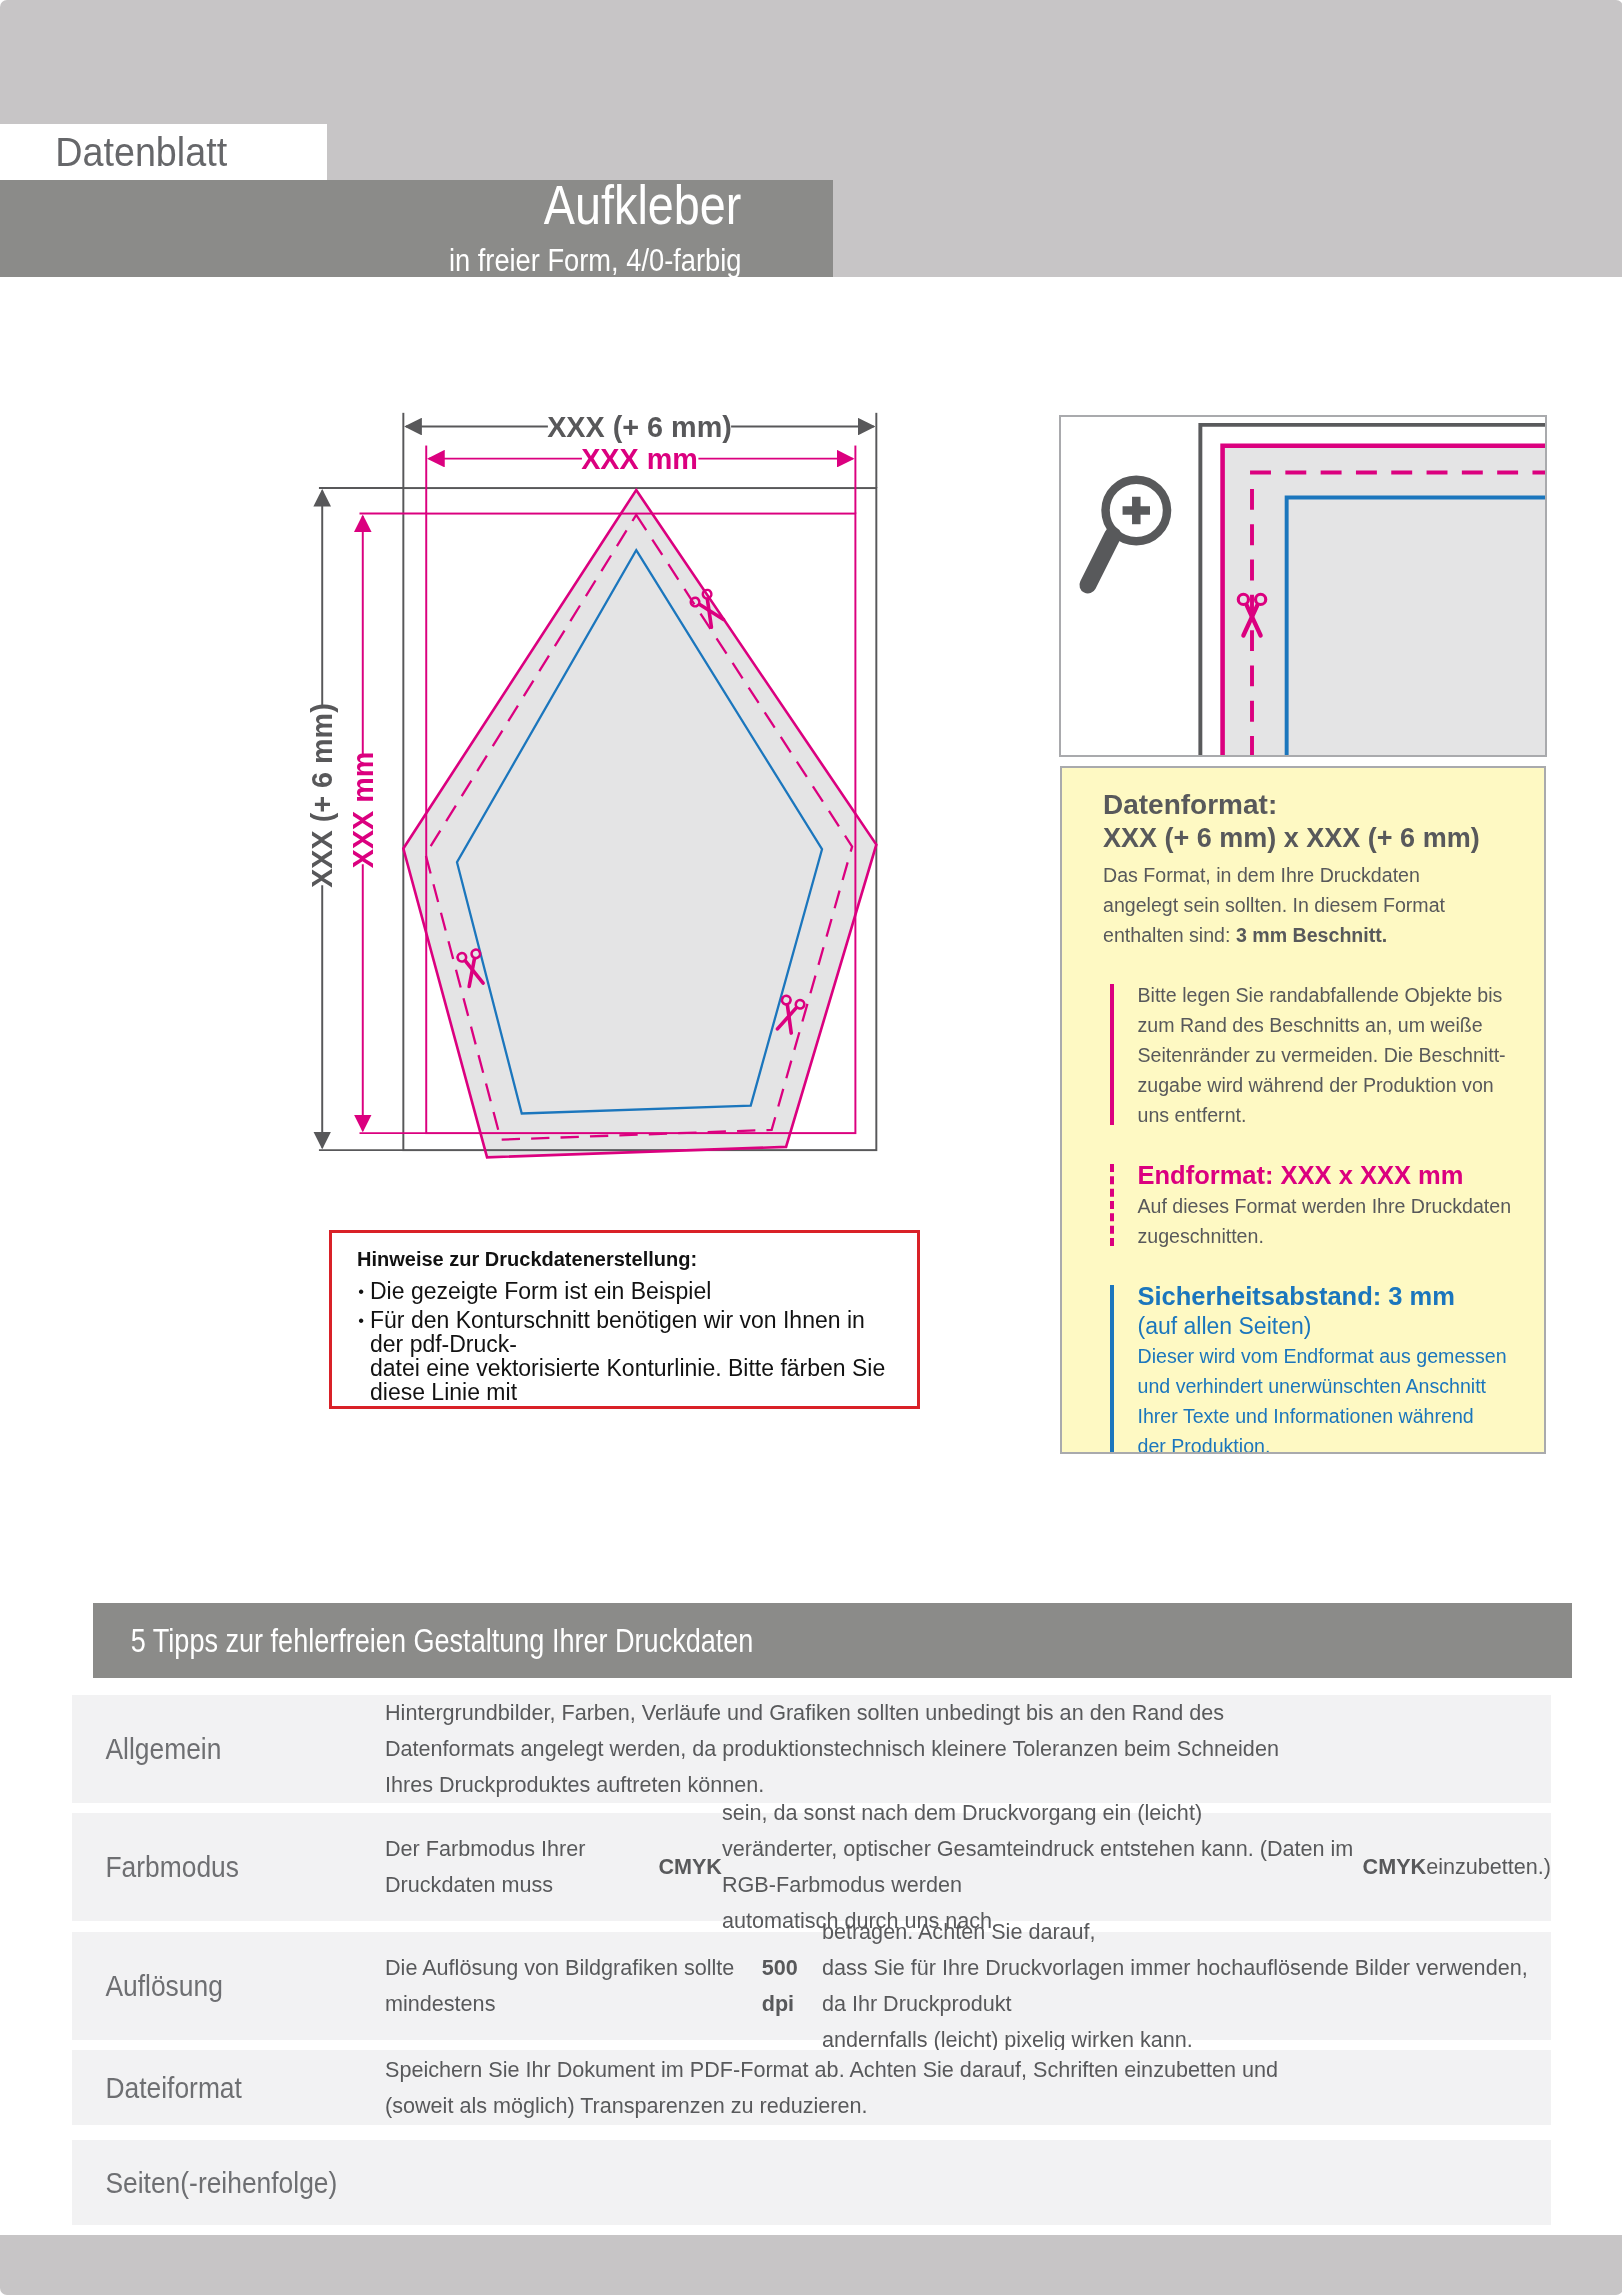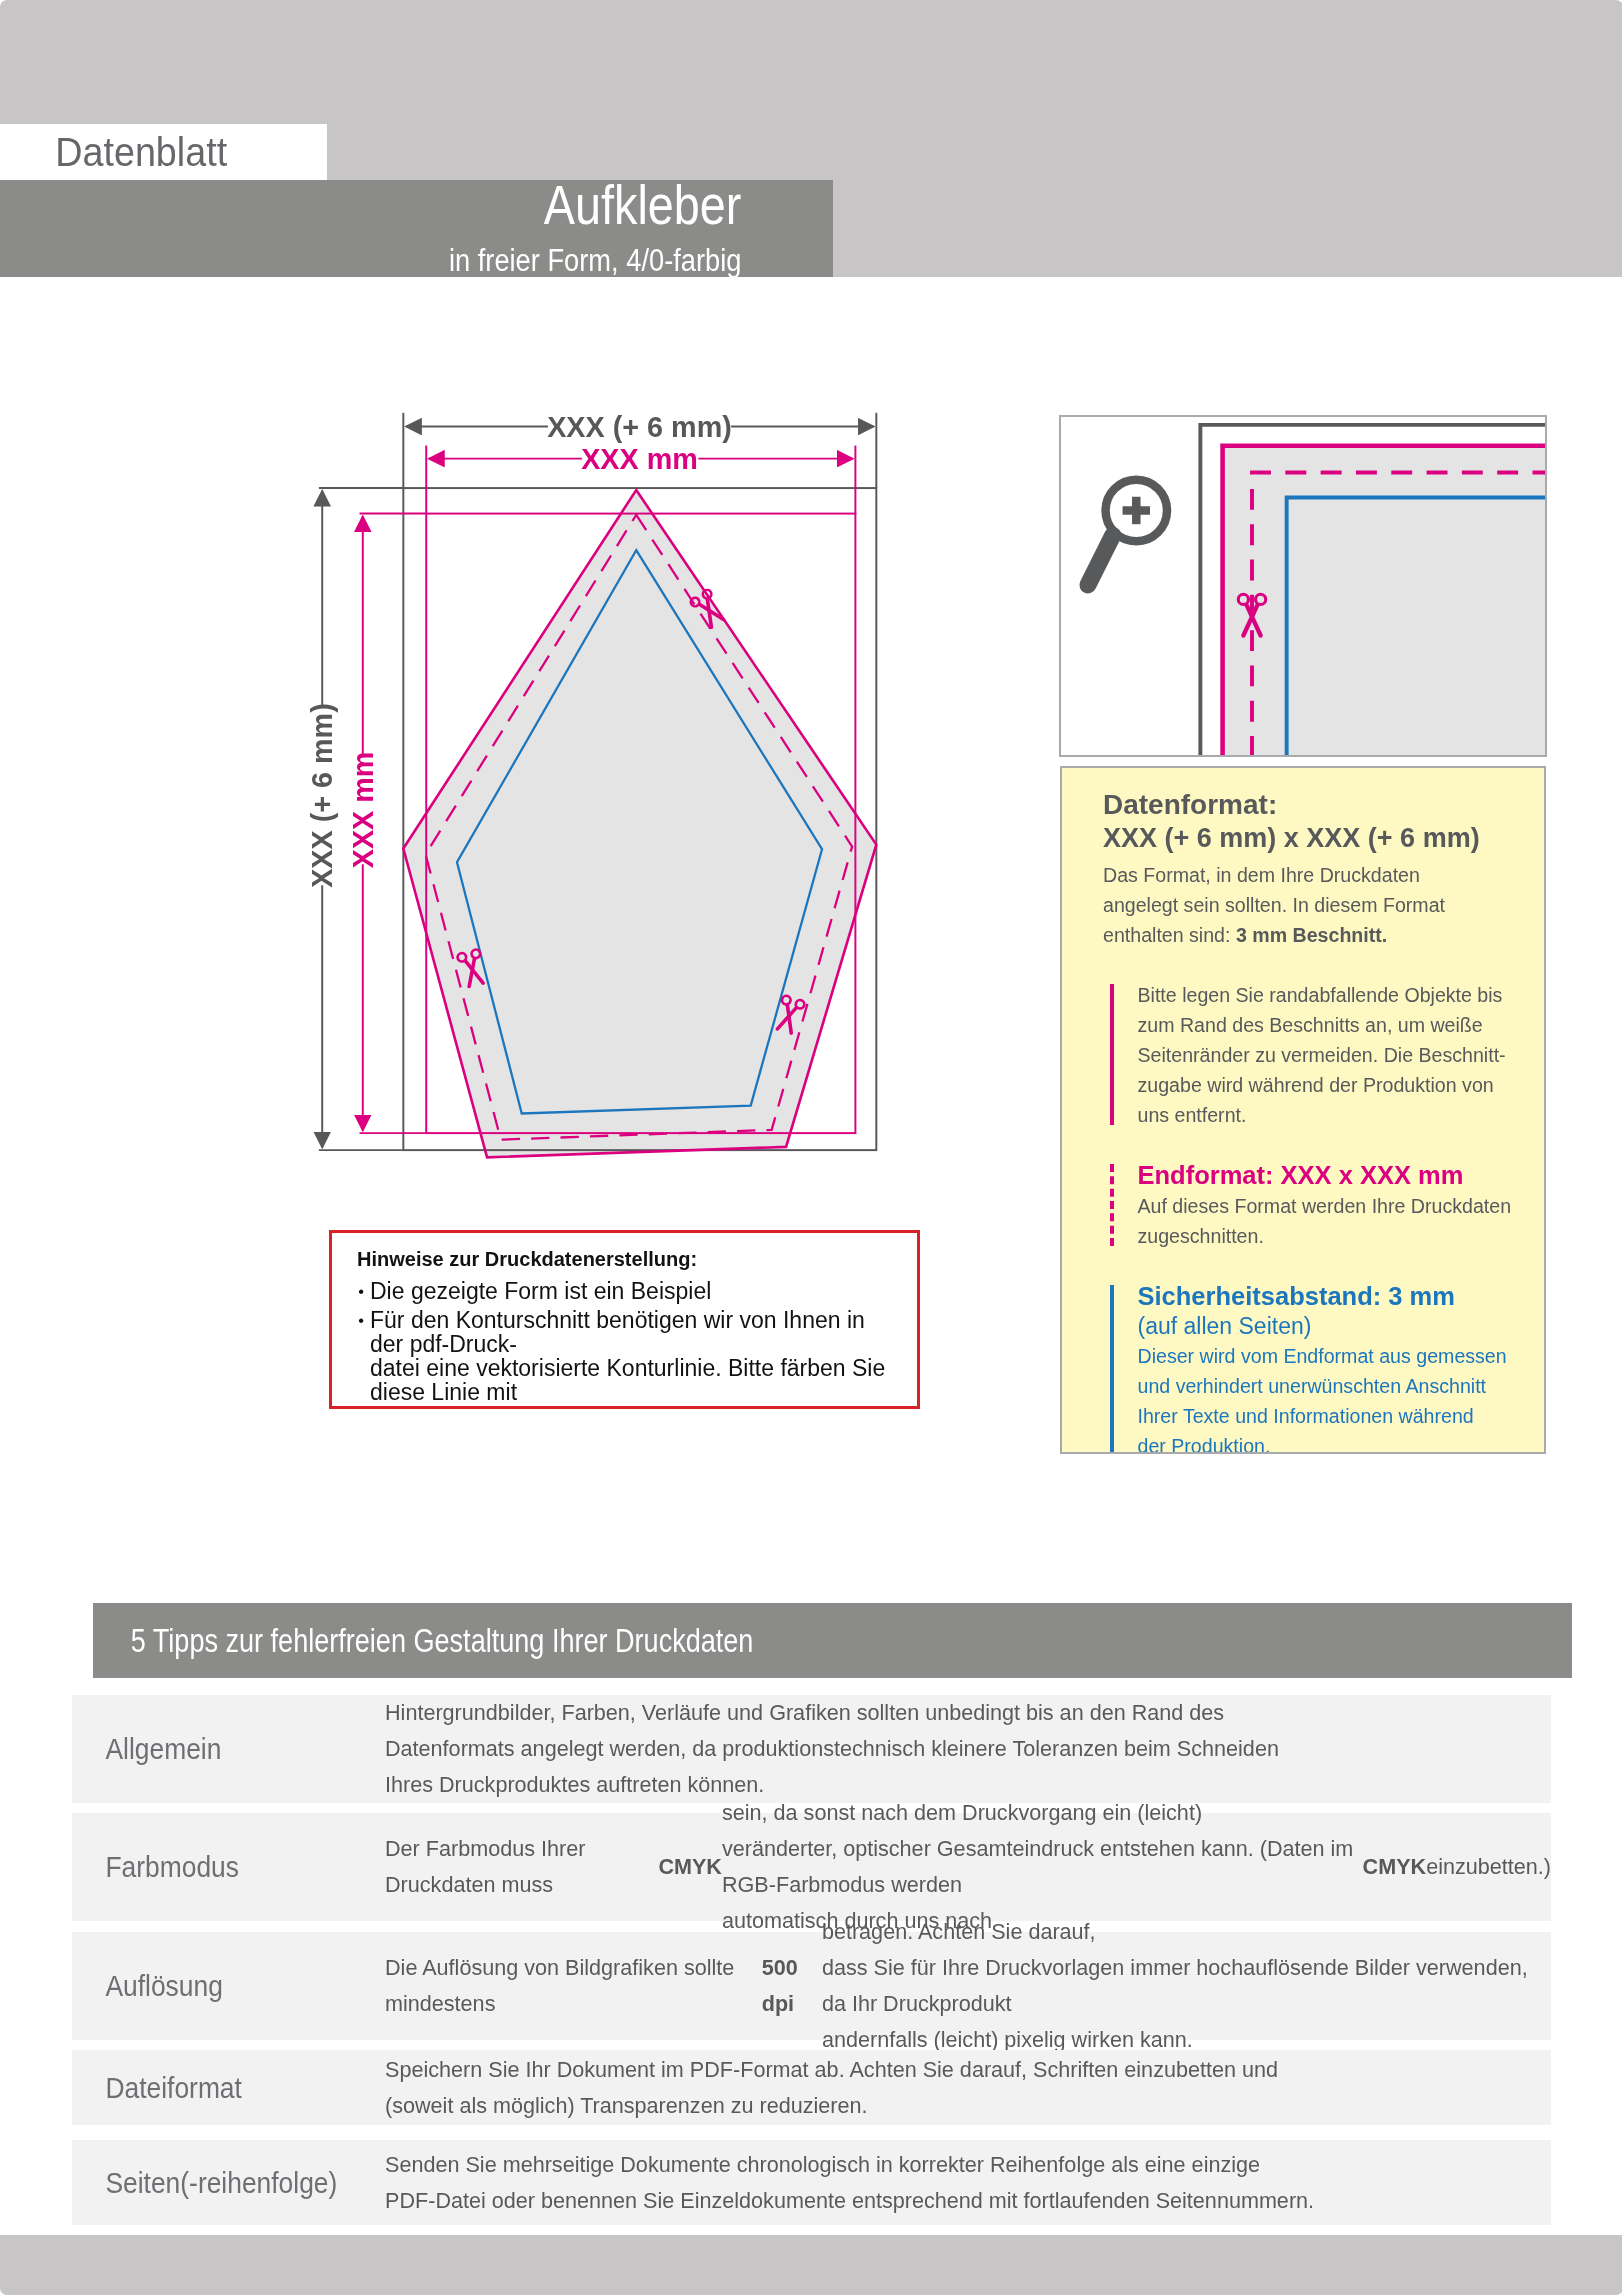--- a/index.html
+++ b/index.html
@@ -231,20 +231,18 @@
 dass Sie für Ihre Druckvorlagen immer hochauflösende Bilder verwenden, da Ihr Druckprodukt
 andernfalls (leicht) pixelig wirken kann.</span></div>
   </div>
   <div class="abs tip-row" style="top:2050px;height:75px;">
     <div class="tip-label">Dateiformat</div>
     <div class="tip-text"><span>Speichern Sie Ihr Dokument im PDF-Format ab. Achten Sie darauf, Schriften einzubetten und
 (soweit als möglich) Transparenzen zu reduzieren.</span></div>
   </div>
   <div class="abs tip-row" style="top:2140px;height:85px;">
     <div class="tip-label">Seiten(-reihenfolge)</div>
-    <div class="tip-text"><span>Senden Sie mehrseitige Dokumente chronologisch in korrekter Reihenfolge als eine einzige
-PDF-Datei oder benennen Sie Einzeldokumente entsprechend mit fortlaufenden Seitennummern.</span></div>
   </div>
 
   <div class="abs" id="footer-band"></div>
 
 </div>
 
 
 </body></html>

